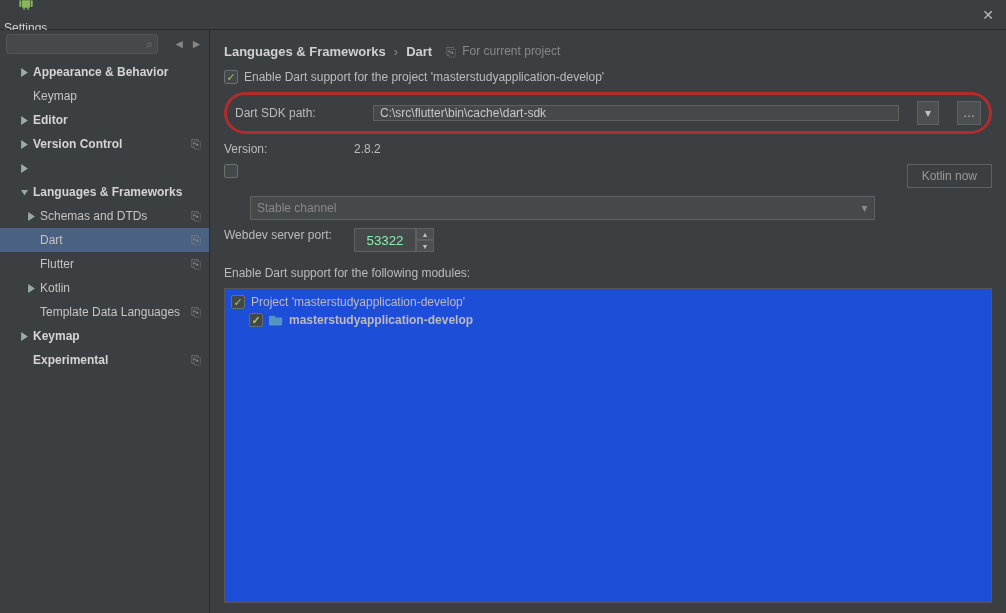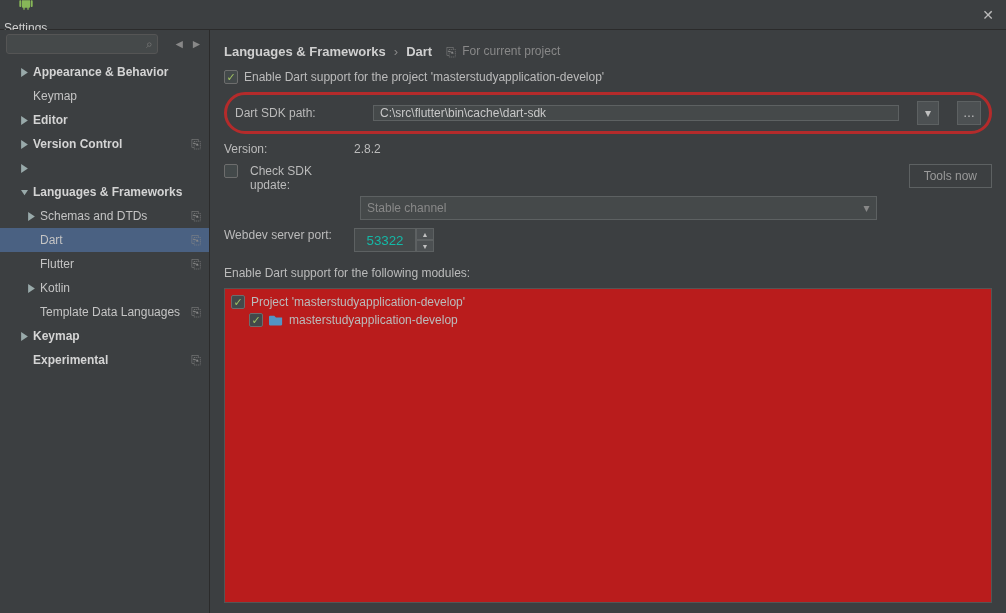--- a/index.html
+++ b/index.html
@@ -144,33 +144,33 @@
       cursor: pointer;
     }
     .select-box.disabled { color: #888; margin-top: 32px; }
     .check-now {
       border: 1px solid #5d6162; height: 24px; padding: 0 14px;
       color: #9a9a9a; display:flex; align-items:center; cursor: pointer;
       background: #3c3f41;
     }
     .spinner-wrap { display: flex; align-items: center; }
     .spinner {
-      background: #45494a; border: 1px solid #5d6162; color: #14b8a6;
+      background: #45494a; border: 1px solid #5d6162; color: #86efac;
       height: 24px; width: 62px; padding: 0 6px; text-align: center;
     }
     .stepper { display:flex; flex-direction:column; }
     .stepper-btn { height:12px; width:18px; font-size:7px; }
 
     .modules-label { margin-top: 6px; }
     .modules-box {
-      border: 1px solid #555; background: #b91c1c;
+      border: 1px solid #555; background: #1d4ed8;
       flex: 1; padding: 4px 6px;
     }
     .mod-row { display: flex; align-items: center; gap: 6px; height: 18px; }
-    .mod-row.indent { padding-left: 18px; }
+    .mod-row.indent { padding-left: 18px; font-weight: bold; }
     .folder-icon { width:14px; height:12px; }
     .caret-svg { width:7px; height:9px; display:block; }
   </style>
 </head>
 <body>
 
 <div class="title-bar">
   <div class="title-left">
     <span class="app-icon">
       <svg viewBox="0 0 24 24">
@@ -308,27 +308,26 @@
 
     <div class="form-row">
       <span class="form-label">Version:</span>
       <span>2.8.2</span>
     </div>
 
     <div class="form-row">
       <span style="width:16px;">
           <span class="chk unchecked"></span>
         </span>
-      <span style="width:100px;">Check SDK update:</span>
       <div class="select-box disabled">
         <span>Stable channel</span>
         <span>▾</span>
       </div>
       <span style="width:12px;"></span>
-      <span class="check-now">Tools now</span>
+      <span class="check-now">Kotlin now</span>
     </div>
 
     <div class="form-row">
       <span class="form-label">Webdev server port:</span>
       <div class="spinner-wrap">
         <input class="spinner" type="text" value="53322" style="">
         <div class="stepper">
           <span class="stepper-btn">▲</span>
           <span class="stepper-btn">▼</span>
         </div>

